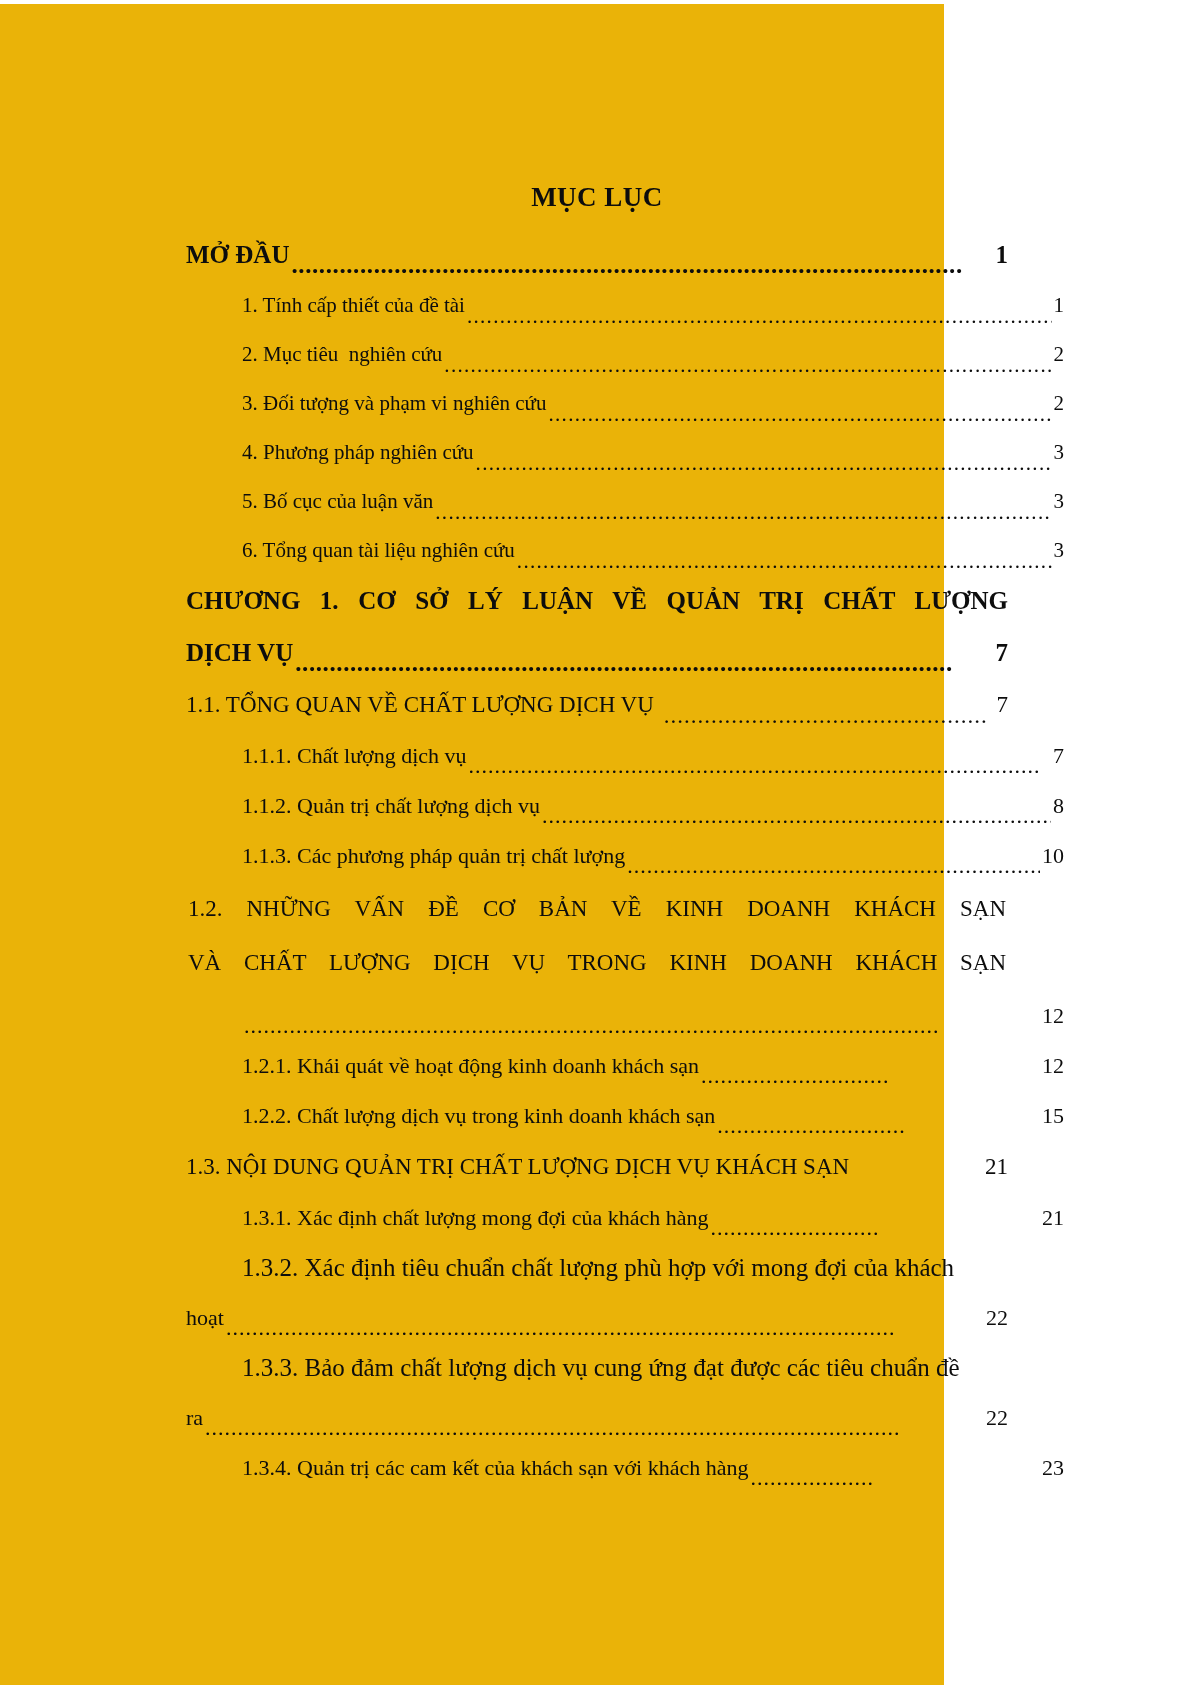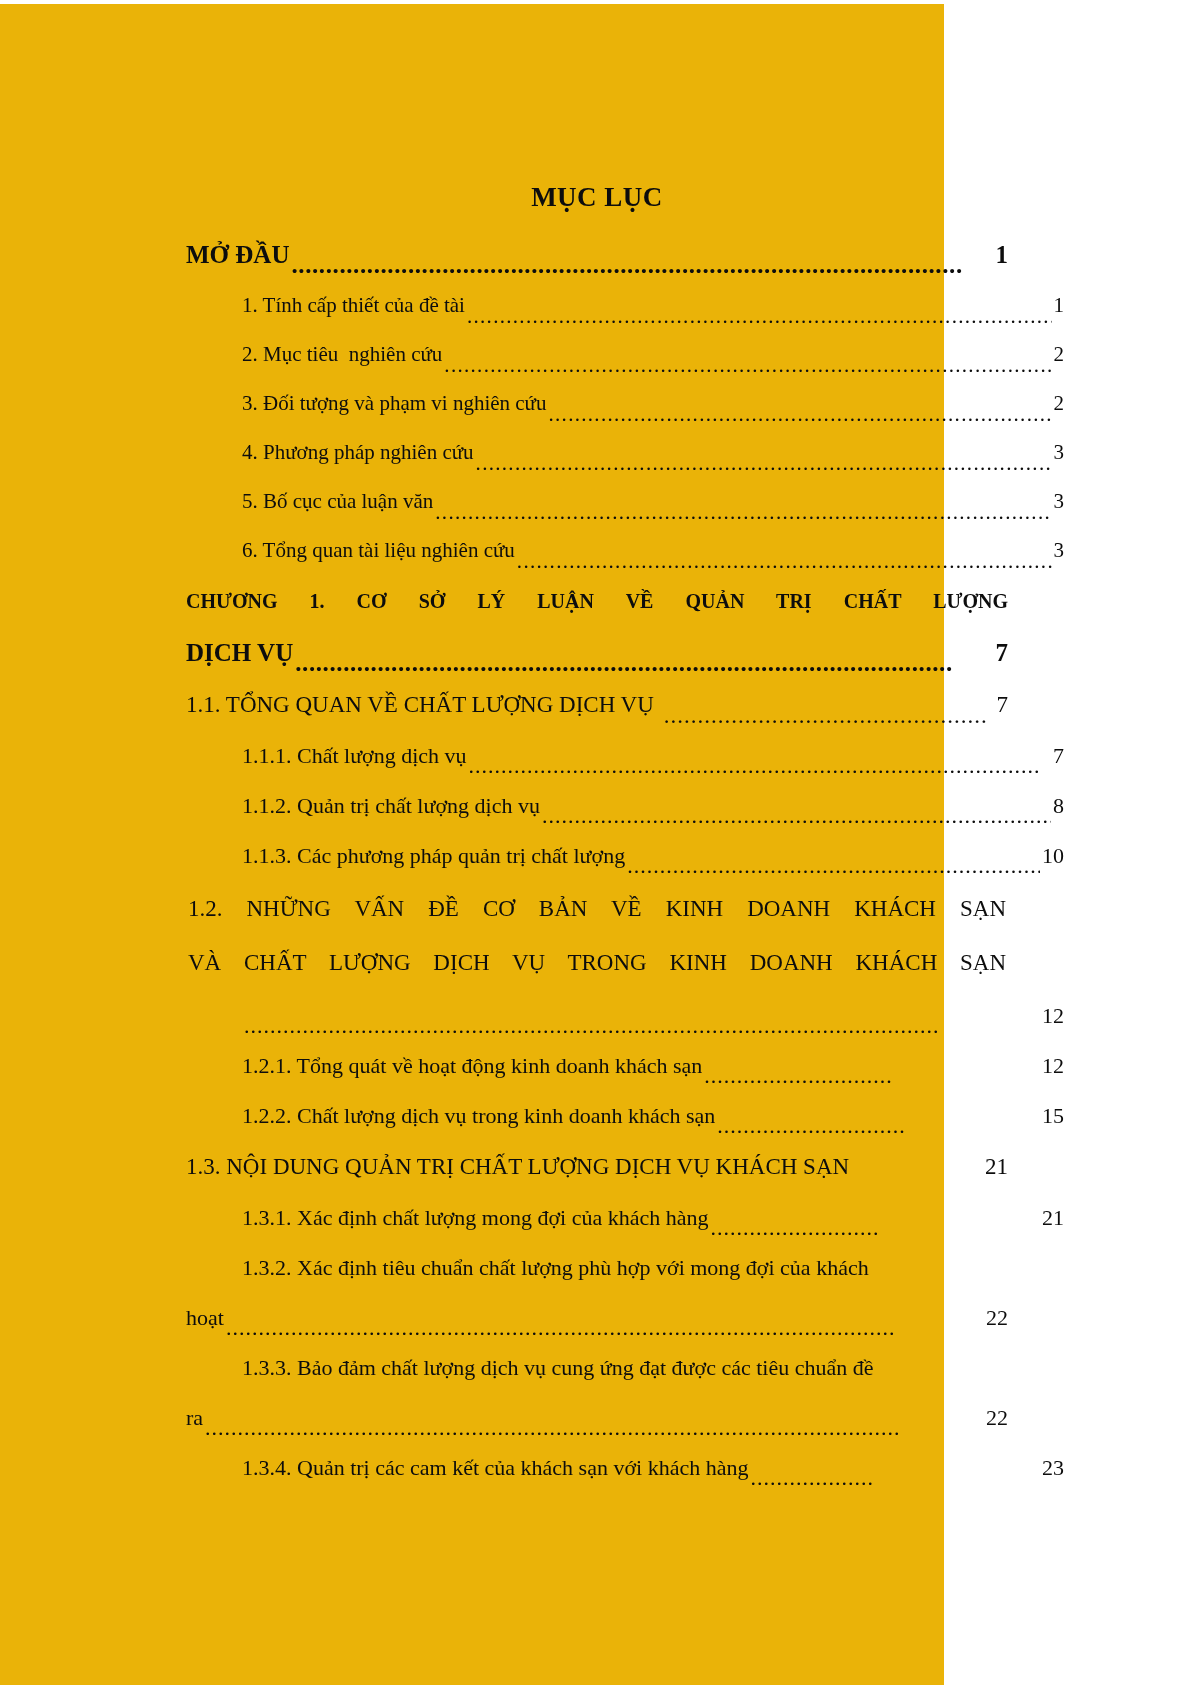--- a/index.html
+++ b/index.html
@@ -89,37 +89,37 @@
   .lvl3 {
     font-size: 21px;
     line-height: 49px;
     padding-left: 56px;
     align-items: flex-end;
   }
   .lvl3 .dots { letter-spacing: 1.3px; }
 
   
   .block-head {
-    font-size: 20px;
+    font-size: 25px;
     font-weight: bold;
     line-height: 52px;
     text-align: justify;
     text-align-last: justify;
     margin: 0;
   }
   .block-sub {
     font-size: 23px;
     font-weight: normal;
     line-height: 52px;
     text-align: justify;
     text-align-last: justify;
     margin: 2px;
   }
   .wrap-line {
-    font-size: 22px;
+    font-size: 25px;
     line-height: 50px;
     padding-left: 56px;
   }
   .hang {
     padding-left: 0;
   }
 </style>
 </head>
 <body>
 
@@ -203,21 +203,21 @@
 
     <div class="block-sub">1.2. NHỮNG VẤN ĐỀ CƠ BẢN VỀ KINH DOANH KHÁCH SẠN</div>
     <div class="block-sub">VÀ CHẤT LƯỢNG DỊCH VỤ TRONG KINH DOANH KHÁCH SẠN</div>
     <div class="entry lvl2">
       <span class="txt"></span>
       <span class="dots">...........................................................................................................</span>
       <span class="pg">12</span>
     </div>
 
     <div class="entry lvl2">
-      <span class="txt">1.2.1. Tổng quát về hoạt động kinh doanh khách sạn</span>
+      <span class="txt">1.2.1. Khái quát về hoạt động kinh doanh khách sạn</span>
       <span class="dots">.............................</span>
       <span class="pg">12</span>
     </div>
 
     <div class="entry lvl2">
       <span class="txt">1.2.2. Chất lượng dịch vụ trong kinh doanh khách sạn</span>
       <span class="dots">.............................</span>
       <span class="pg">15</span>
     </div>
 

